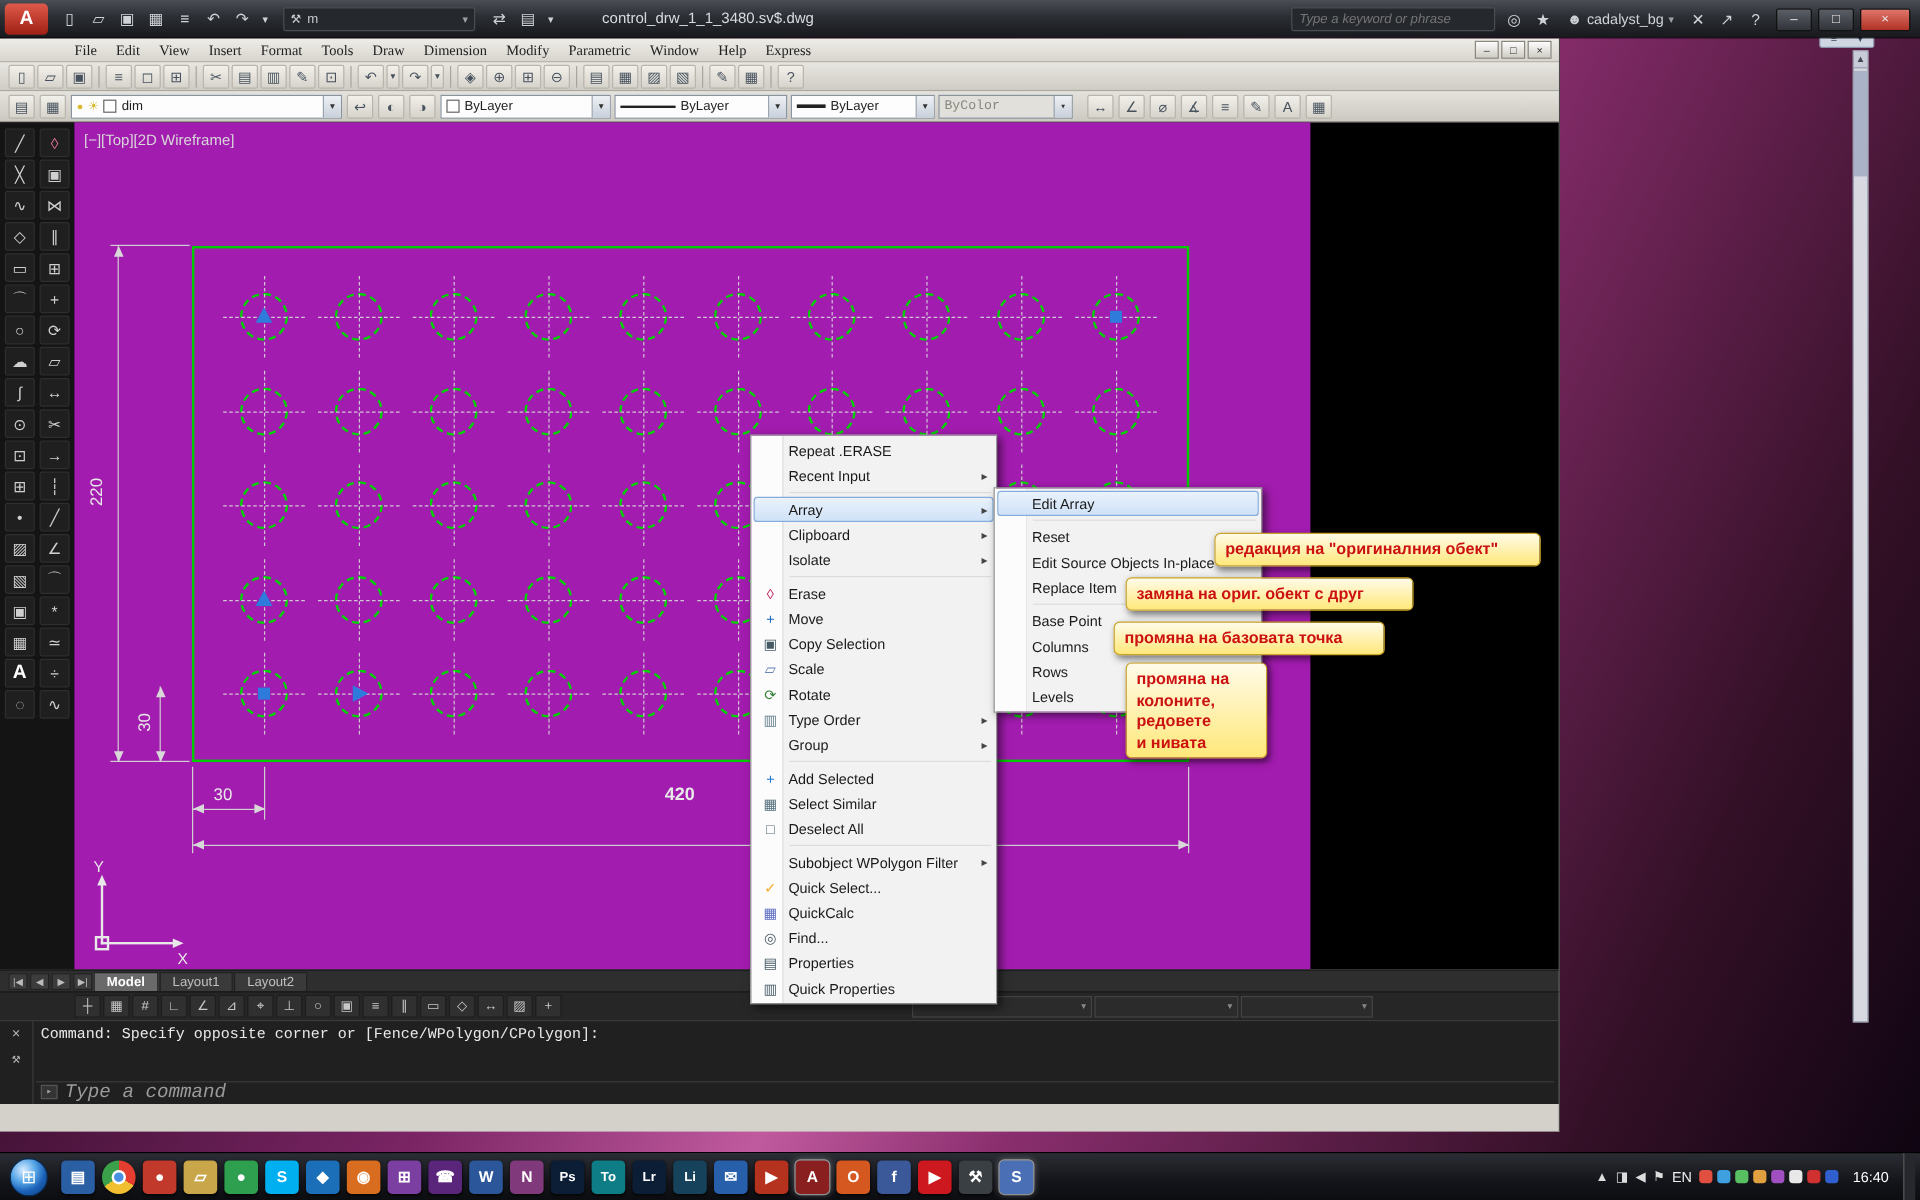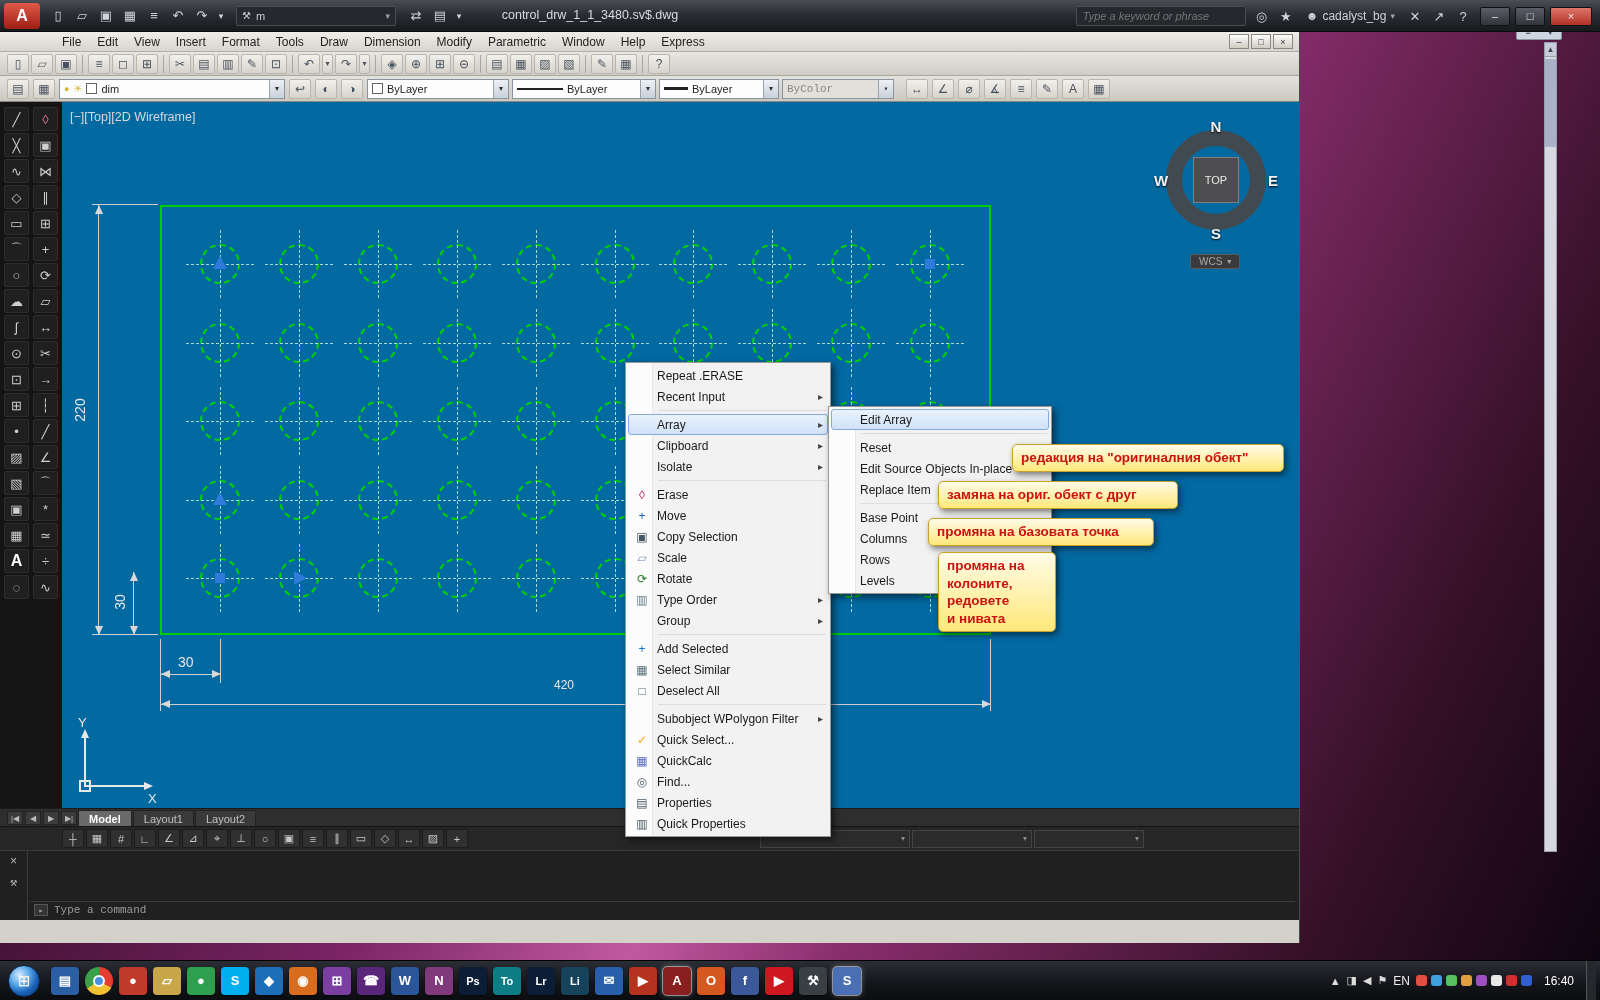--- a/index.html
+++ b/index.html
@@ -69,21 +69,21 @@
 
   
   .workarea { position:absolute; left:0; top:70px; width:100%; height:706px; background:#000; }
   .palette { position:absolute; left:0; top:0; width:62px; height:100%; background:#141414; }
   .pal-col { position:absolute; top:5px; width:26px; display:flex; flex-direction:column; gap:2px; }
   .pal-col1 { left:4px; } .pal-col2 { left:33px; }
   .pal-btn { width:25px; height:24px; background:#1f1f1f; border:1px solid #2e2e2e; border-radius:2px;
     color:#cfcfcf; font-size:13px; display:flex; align-items:center; justify-content:center; }
   .pal-btn.big { color:#fff; font-size:16px; font-weight:bold; }
 
-  .canvas { position:absolute; left:62px; top:0; width:1238px; height:706px; background:#0369a1; overflow:hidden; }
+  .canvas { position:absolute; left:62px; top:0; width:1030px; height:706px; background:#a21caf; overflow:hidden; }
   .vp-label { position:absolute; left:8px; top:8px; color:#d8d8d8; font-size:12.5px; }
 
   
   .draw-rect { position:absolute; border:2px solid #00cc00; }
   .circ { position:absolute; width:40px; height:40px; border:2px dashed #00d400; border-radius:50%; }
   .circ::before { content:""; position:absolute; left:-16px; top:18px; width:68px;
     border-top:1px dashed rgba(225,255,225,.75); }
   .circ::after { content:""; position:absolute; top:-16px; left:18px; height:68px;
     border-left:1px dashed rgba(225,255,225,.75); }
   .grip { position:absolute; z-index:3; }
@@ -158,21 +158,21 @@
   .cmdarea { position:absolute; left:0; top:818px; width:100%; height:70px; background:#202020;
     border-top:1px solid #3a3a3a; font-family:"Liberation Mono", monospace; }
   .cmd-gutter { position:absolute; left:0; top:0; width:28px; height:100%; border-right:1px solid #3a3a3a;
     display:flex; flex-direction:column; align-items:center; padding-top:4px; gap:6px; color:#b8b8b8; font-size:12px; }
   .cmd-lines { position:absolute; left:34px; top:4px; right:4px; }
   .cmd-line { color:#e8e8e8; font-size:12.5px; line-height:15px; white-space:pre; }
   .cmd-prompt-row { position:absolute; left:30px; right:4px; bottom:2px; height:17px; border-top:1px solid #3a3a3a;
     display:flex; align-items:center; gap:6px; padding-left:4px; }
   .cmd-prompt-icon { width:14px; height:12px; background:#343434; border:1px solid #555; color:#aaa;
     font-size:8px; display:flex; align-items:center; justify-content:center; }
-  .cmd-prompt { color:#9a9a9a; font-size:11px; }
+  .cmd-prompt { color:#9a9a9a; font-size:16px; font-style:italic; }
 
   .statusrow { position:absolute; left:0; top:888px; width:100%; height:23px; background:#1b1b1b;
     border-top:1px solid #000; color:#ddd; font-size:12px; display:flex; align-items:center; padding-left:6px; }
   .status-grip { position:absolute; right:4px; top:5px; width:13px; height:13px; background:#3a3a3a; border:1px solid #555; }
 
   
   .ghost-controls { position:absolute; left:1516px; top:24px; width:46px; height:16px; background:#cfd6e2;
     border:1px solid #8a94a8; border-radius:2px; display:flex; align-items:center; justify-content:space-around;
     font-size:9px; color:#3a445a; z-index:5; }
   .ghost-scrollbar { position:absolute; left:1544px; top:42px; width:13px; height:810px;
@@ -256,21 +256,21 @@
     <span>▾</span>
   </div>
 <div class="ghost-scrollbar">
   <div class="up">▲</div>
   <div class="thumb"></div>
 </div>
 
 <div class="app">
 
   <div class="menubar">
-    <span id="menubar-items" style="display:flex;">
+    <span id="menubar-items" style="display:flex;font-family:Liberation Serif, serif;">
         <div class="mb-item">File</div>
         <div class="mb-item">Edit</div>
         <div class="mb-item">View</div>
         <div class="mb-item">Insert</div>
         <div class="mb-item">Format</div>
         <div class="mb-item">Tools</div>
         <div class="mb-item">Draw</div>
         <div class="mb-item">Dimension</div>
         <div class="mb-item">Modify</div>
         <div class="mb-item">Parametric</div>
@@ -490,21 +490,21 @@
       <div class="arr down" style="left:33px;top:524px;"></div>
       <div class="arr up" style="left:68px;top:470px;"></div>
       <div class="arr down" style="left:68px;top:524px;"></div>
       <div class="arr left" style="left:99px;top:568px;"></div>
       <div class="arr right" style="left:150px;top:568px;"></div>
       <div class="arr left" style="left:99px;top:598px;"></div>
       <div class="arr right" style="left:920px;top:598px;"></div>
       <div class="dtext" style="left:6px;top:300px;transform:rotate(-90deg);">220</div>
       <div class="dtext" style="left:50px;top:492px;transform:rotate(-90deg);">30</div>
       <div class="dtext" style="left:116px;top:552px;">30</div>
-      <div class="dtext" style="left:492px;top:576px;font-size:12px;">420</div>
+      <div class="dtext" style="left:492px;top:552px;font-size:15px;font-weight:bold;">420</div>
 
       <div class="compass">
         <div class="ring"></div>
         <div class="dir dN">N</div>
         <div class="dir dS">S</div>
         <div class="dir dW">W</div>
         <div class="dir dE">E</div>
         <div class="core">TOP</div>
       </div>
       <div class="wcs-chip">
@@ -564,20 +564,21 @@
       <span class="caret">▾</span>
     </div>
   </div>
 
   <div class="cmdarea">
     <div class="cmd-gutter" id="cmd-gutter">
         <div>×</div>
         <div>⚒</div>
       </div>
     <div class="cmd-lines" id="cmd-lines">
+        <div class="cmd-line">Command: Specify opposite corner or [Fence/WPolygon/CPolygon]:</div>
       </div>
     <div class="cmd-prompt-row">
       <span class="cmd-prompt-icon">▸</span>
       <span class="cmd-prompt">Type a command</span>
     </div>
   </div>
 
 </div>
 
 <div class="menu" id="ctx-menu" style="left:625px;top:362px;width:206px;z-index:20;">

